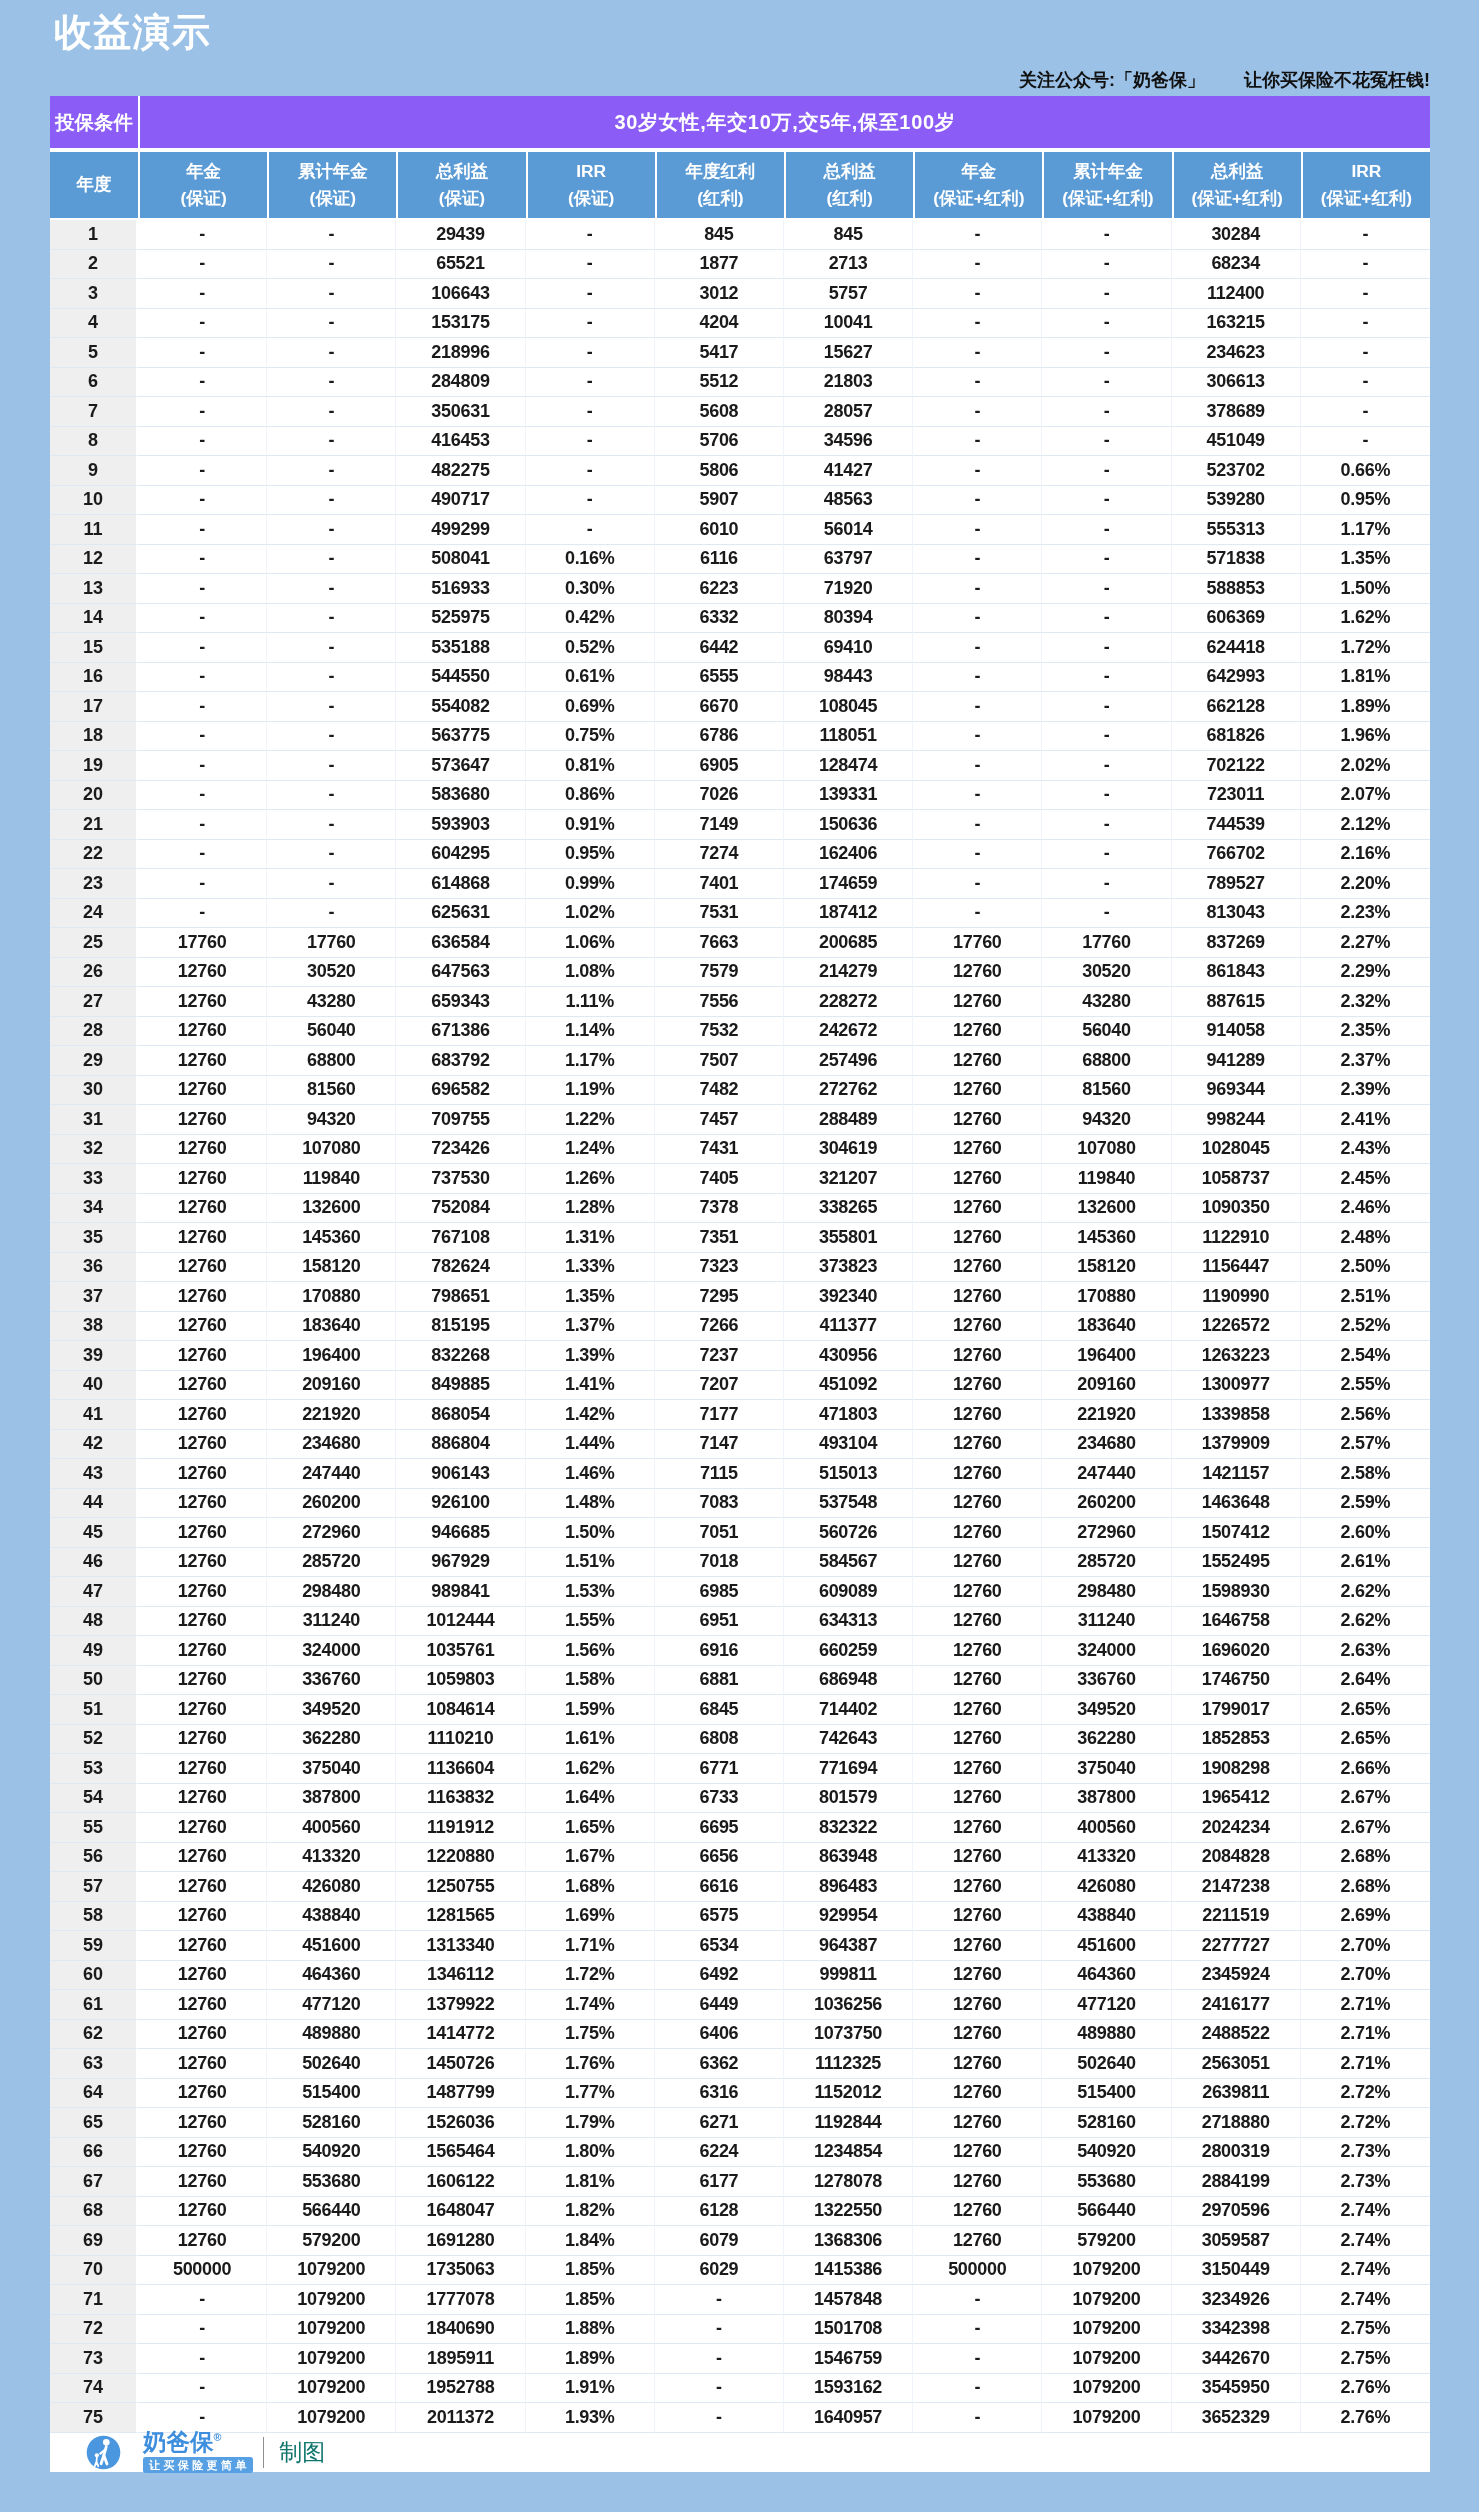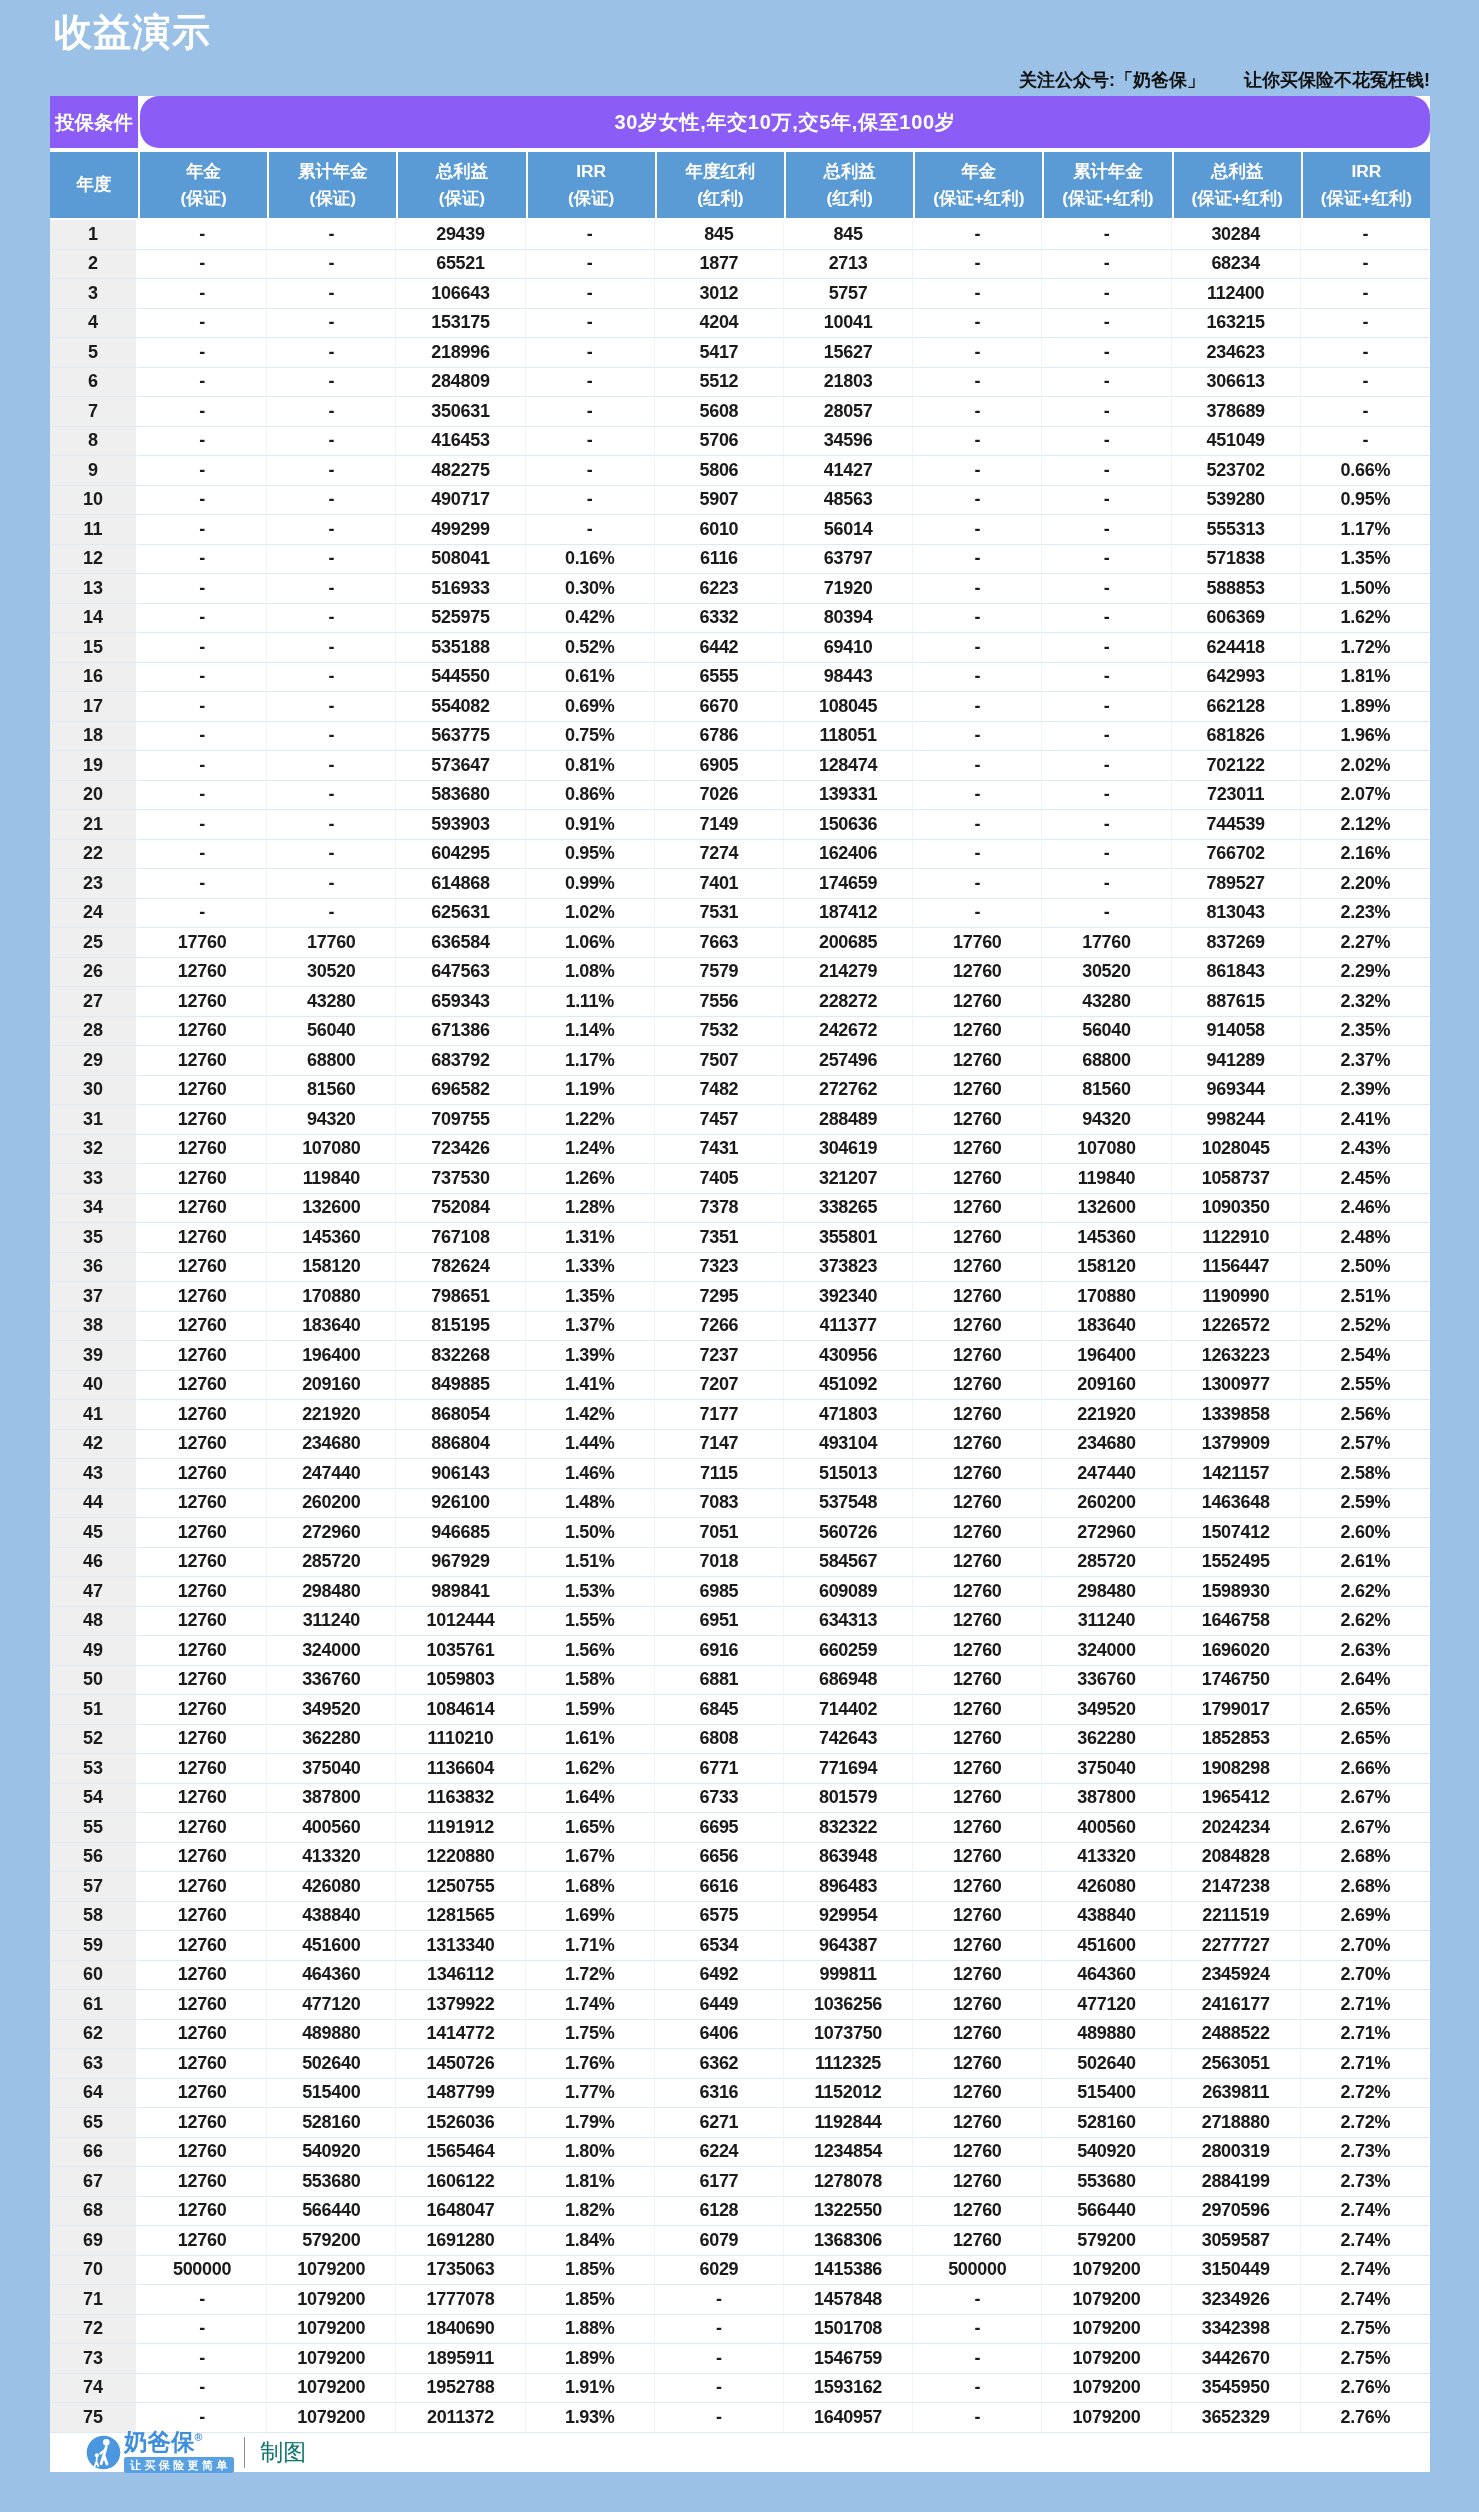--- a/index.html
+++ b/index.html
@@ -27,21 +27,21 @@
   .cond-row {
     display: grid; grid-template-columns: 88px 1fr; gap: 2px;
     height: 52px; margin-bottom: 4px;
   }
   .blue-cell {
     background: #8b5cf6; color: #ffffff;
     display: flex; align-items: center; justify-content: center;
     font-weight: 700;
   }
   .cond-label { font-size: 19.4px; }
-  .cond-value { font-size: 20px; letter-spacing: 0.7px; border-radius: 19px; }
+  .cond-value { font-size: 20px; letter-spacing: 0.7px; }
   .header-row {
     display: grid; grid-template-columns: 88px repeat(10, 1fr); gap: 2px;
     height: 66px; margin-bottom: 2px;
   }
   .hcell {
     background: #5b9bd5; color: #ffffff;
     display: flex; flex-direction: column; align-items: center; justify-content: center;
     gap: 8px; font-size: 17.4px; font-weight: 700; line-height: 1.1;
     text-align: center;
   }
@@ -63,21 +63,21 @@
     font-size: 18px; font-weight: 700; color: #1a1a1a;
     letter-spacing: -0.3px;
   }
   .row .dcell:last-child { border-right: none; }
   .table-footer {
     height: 39px; background: #ffffff;
     display: flex; align-items: center;
     padding-left: 36px;
   }
   .logo-circle { width: 35px; height: 35px; flex: 0 0 auto; }
-  .brand-wrap { margin-left: 3px; display: flex; flex-direction: column; align-items: flex-start; }
+  .brand-wrap { margin-left: 22px; display: flex; flex-direction: column; align-items: flex-start; }
   .brand-line { font-size: 23.5px; font-weight: 800; color: #3e8ede; line-height: 1; white-space: nowrap; }
   .brand-reg { font-size: 10.7px; vertical-align: super; font-weight: 700; }
   .brand-chip {
     margin-top: 2.7px; background: #56a0e3; color: #ffffff;
     font-size: 11px; letter-spacing: 3.4px; font-weight: 700;
     padding: 1.3px 2.7px 1.3px 6px; border-radius: 2.7px; line-height: 1.2;
     white-space: nowrap;
   }
   .vdiv { width: 1.3px; height: 31px; background: #8f8f8f; margin: 0 14.8px 0 10.7px; }
   .footer-caption { font-size: 23px; color: #0f766e; font-weight: 500; }

